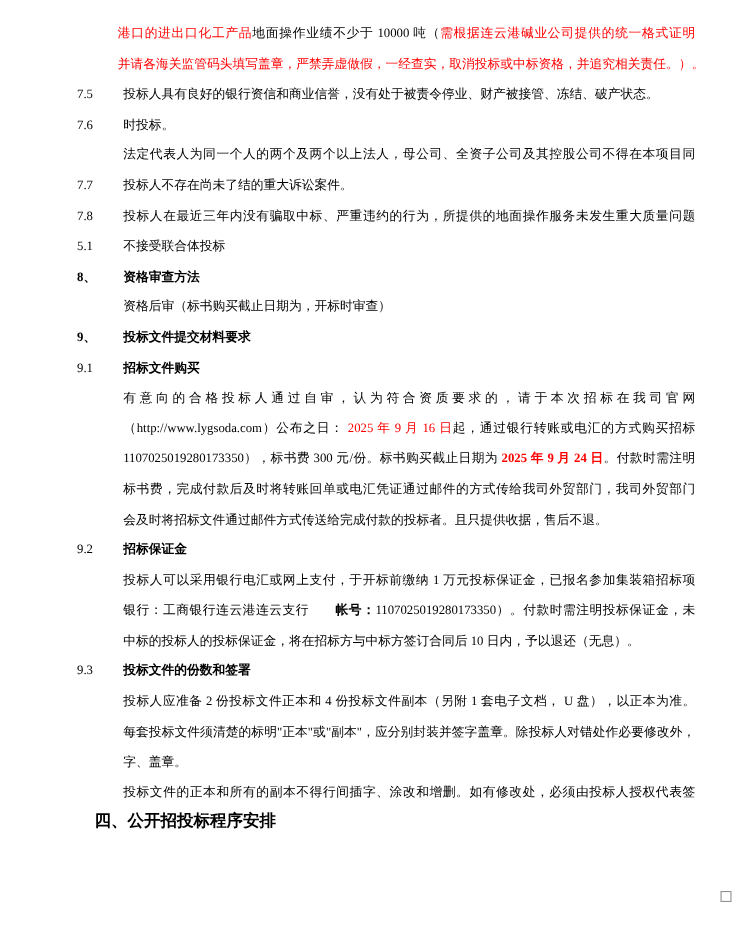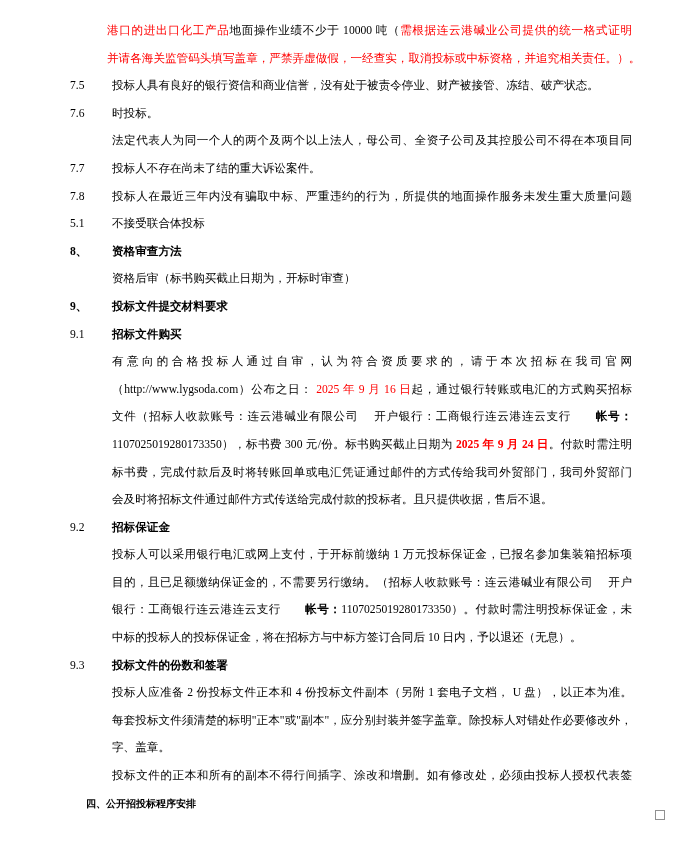--- a/index.html
+++ b/index.html
@@ -12,21 +12,21 @@
     box-sizing: border-box;
     padding-top: 17px;
     font-family: "Liberation Serif", "DejaVu Serif", serif;
     font-size: 11.6px;
     line-height: 27.6px;
     color: #000000;
   }
   .block { position: relative; }
   .block.hang { margin-left: 107px; width: 525px; }
   .block.item, .block.paragraph { margin-left: 112px; width: 520px; }
-  .block.heading { margin-left: 86px; width: 560px; font-size: 10px; font-weight: bold; }
+  .block.heading { margin-left: 86px; width: 560px; font-size: 15px; font-weight: bold; }
   .line {
     white-space: nowrap;
     text-align: justify;
     text-align-last: justify;
     text-justify: inter-character;
   }
   .line.last { text-align-last: left; }
   .num {
     position: absolute;
     left: -42px;
@@ -86,32 +86,30 @@
         <span class="num bold">9、</span>
         <div class="line last"><span class="bold ">投标文件提交材料要求</span></div>
       </div>
       <div class="block item">
         <span class="num">9.1</span>
         <div class="line last"><span class="bold ">招标文件购买</span></div>
       </div>
       <div class="block paragraph">
         <div class="line"><span class="">有意向的合格投标人通过自审，认为符合资质要求的，请于本次招标在我司官网</span></div>
         <div class="line"><span class="nowrap">（http://www.lygsoda.com）</span><span class="">公布之日： </span><span class="" style="color: rgb(255, 0, 0);">2025 年 9 月 16 日</span><span class="">起，通过银行转账或电汇的方式购买招标</span></div>
-        <div class="line"><span class="">文件（招标人收款账号：连云港碱业有限公司　 开户银行：工商银行连云港连云支行　　</span><span class="bold ">帐号：</span></div>
         <div class="line"><span class="">1107025019280173350），标书费 300 元/份。标书购买截止日期为 </span><span class="" style="color: rgb(255, 0, 0); font-weight: bold;">2025 年 9 月 24 日</span><span class="">。付款时需注明</span></div>
         <div class="line"><span class="">标书费，完成付款后及时将转账回单或电汇凭证通过邮件的方式传给我司外贸部门，我司外贸部门</span></div>
         <div class="line last"><span class="">会及时将招标文件通过邮件方式传送给完成付款的投标者。且只提供收据，售后不退。</span></div>
       </div>
       <div class="block item">
         <span class="num">9.2</span>
         <div class="line last"><span class="bold ">招标保证金</span></div>
       </div>
       <div class="block paragraph">
         <div class="line"><span class="">投标人可以采用银行电汇或网上支付，于开标前缴纳 1 万元投标保证金，已报名参加集装箱招标项</span></div>
-        <div class="line"><span class="">目的，且已足额缴纳保证金的，不需要另行缴纳。（招标人收款账号：连云港碱业有限公司　 开户</span></div>
         <div class="line"><span class="">银行：工商银行连云港连云支行　　</span><span class="bold ">帐号：</span><span class="">1107025019280173350）。付款时需注明投标保证金，未</span></div>
         <div class="line last"><span class="">中标的投标人的投标保证金，将在招标方与中标方签订合同后 10 日内，予以退还（无息）。</span></div>
       </div>
       <div class="block item">
         <span class="num">9.3</span>
         <div class="line last"><span class="bold ">投标文件的份数和签署</span></div>
       </div>
       <div class="block paragraph">
         <div class="line"><span class="">投标人应准备 2 份投标文件正本和 4 份投标文件副本（另附 1 套电子文档， U 盘），以正本为准。</span></div>
         <div class="line"><span class="">每套投标文件须清楚的标明"正本"或"副本"，应分别封装并签字盖章。除投标人对错处作必要修改外，</span></div>

